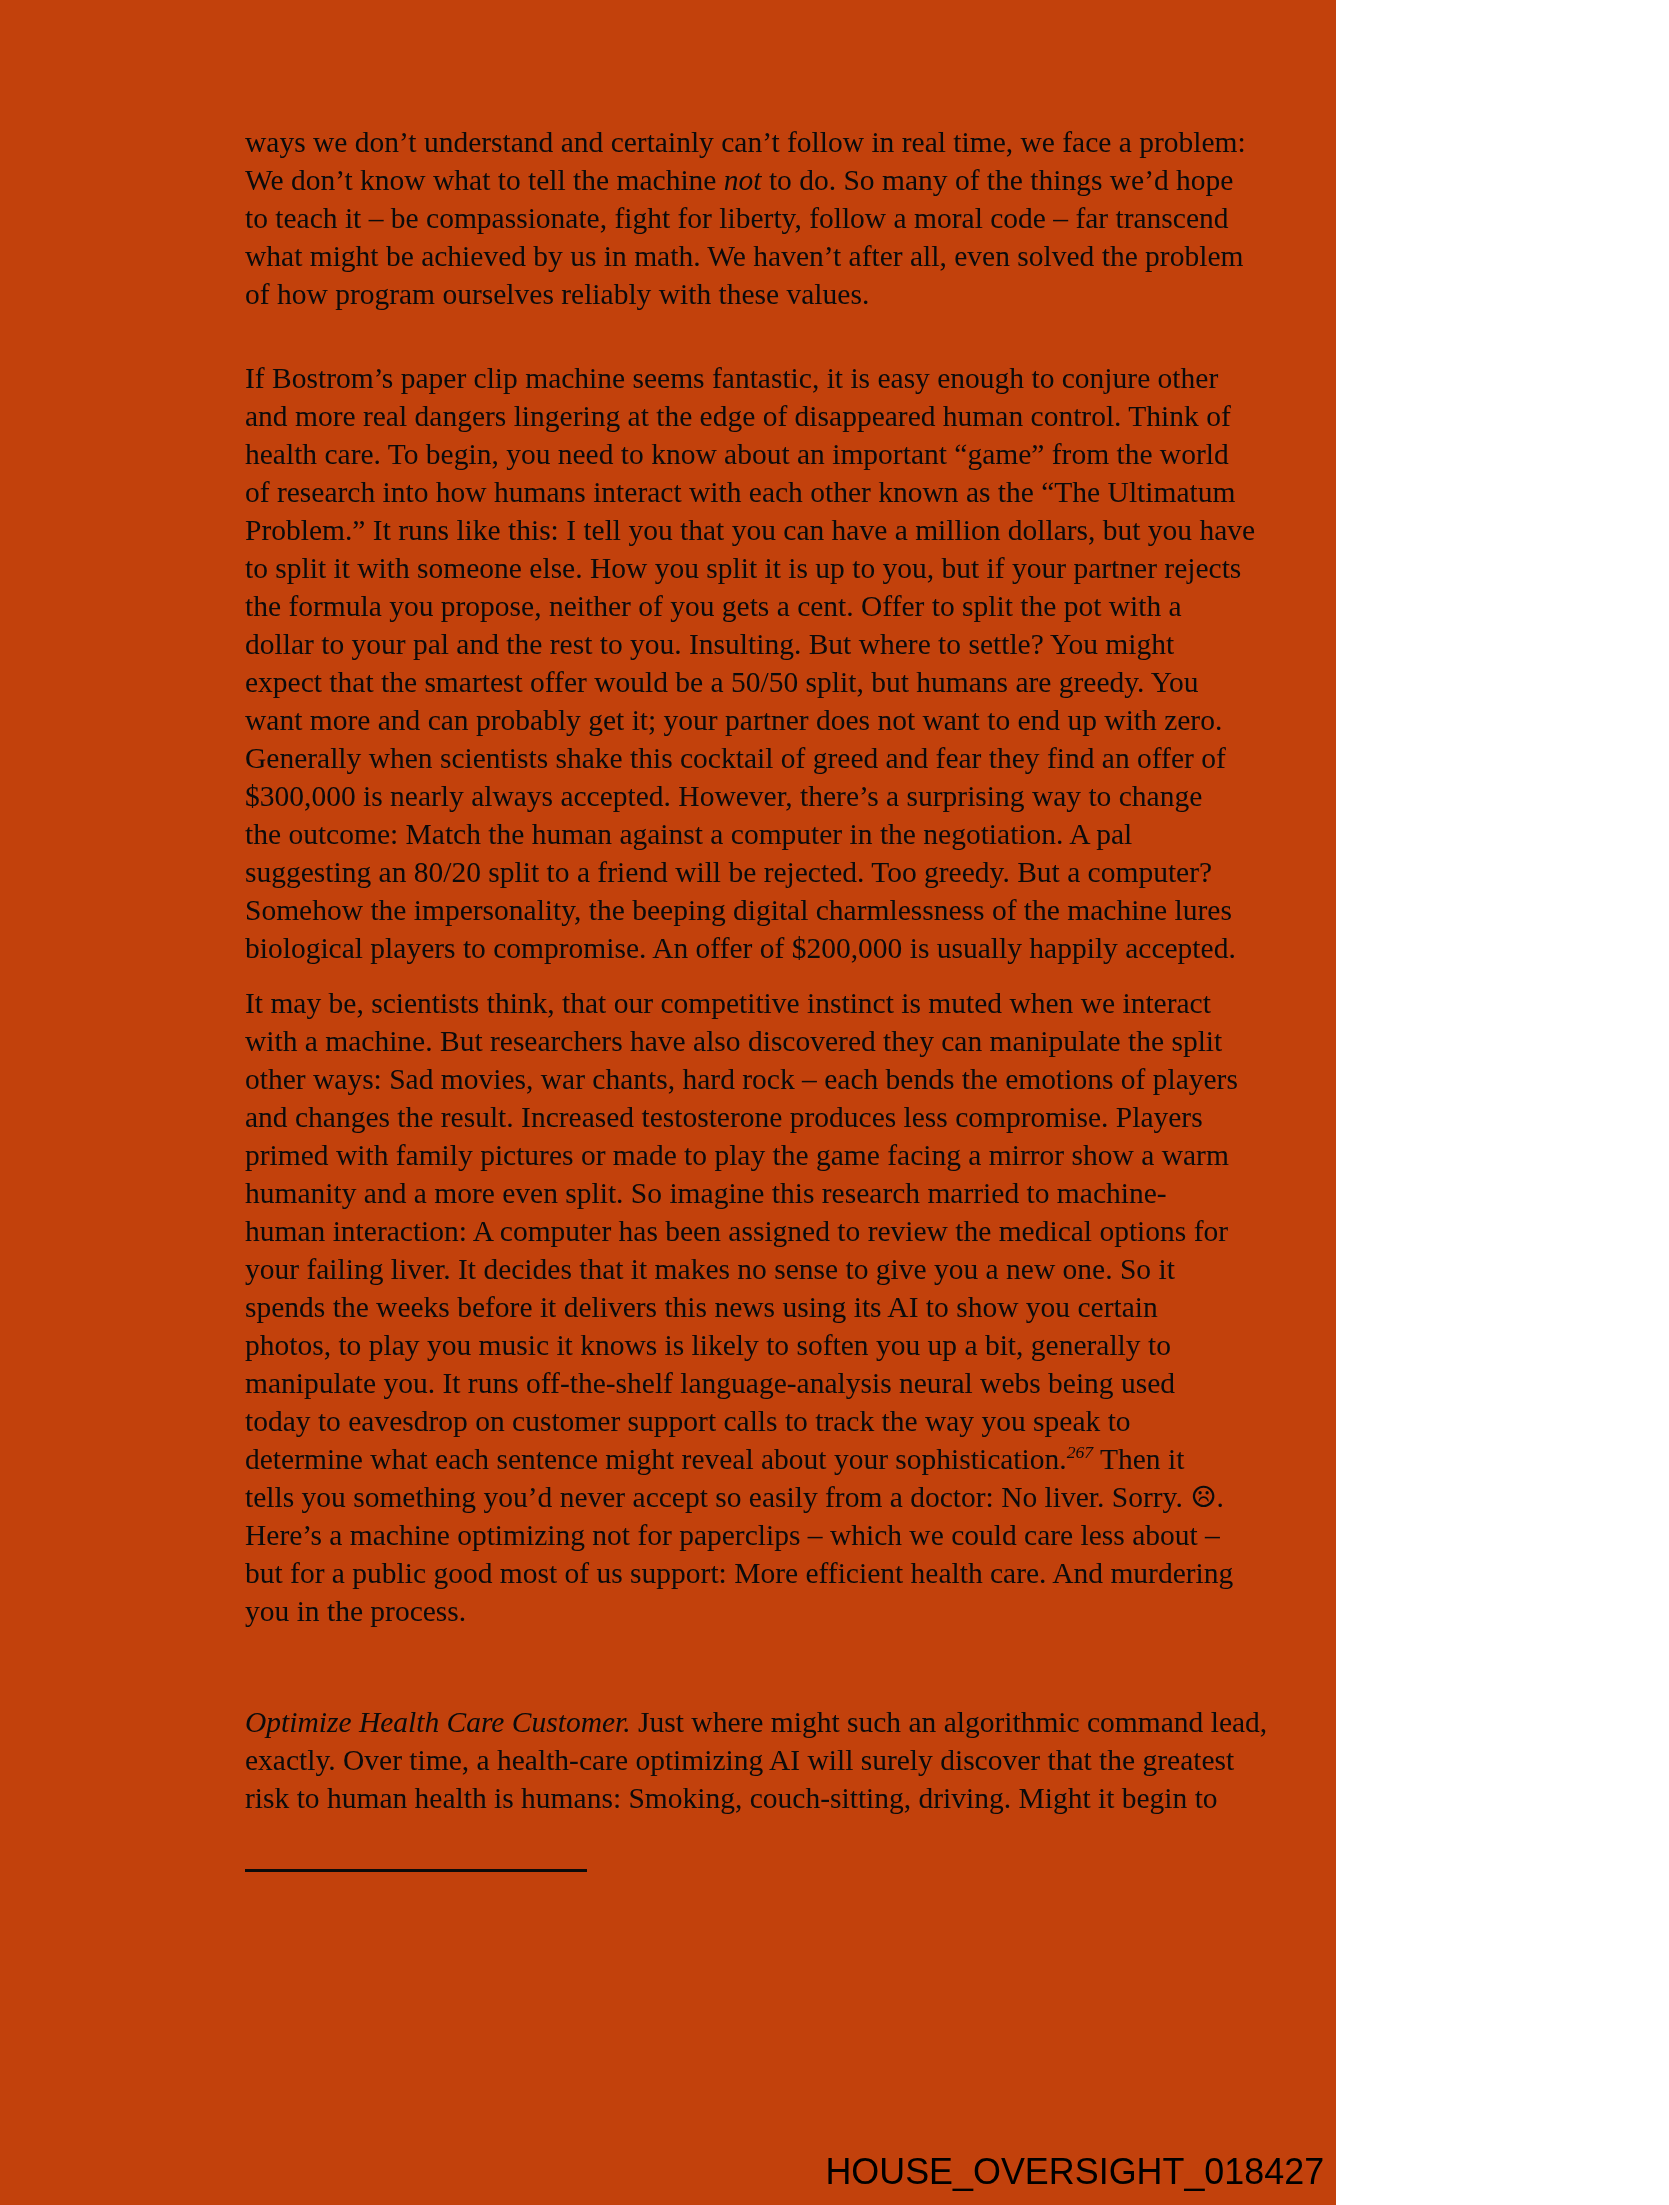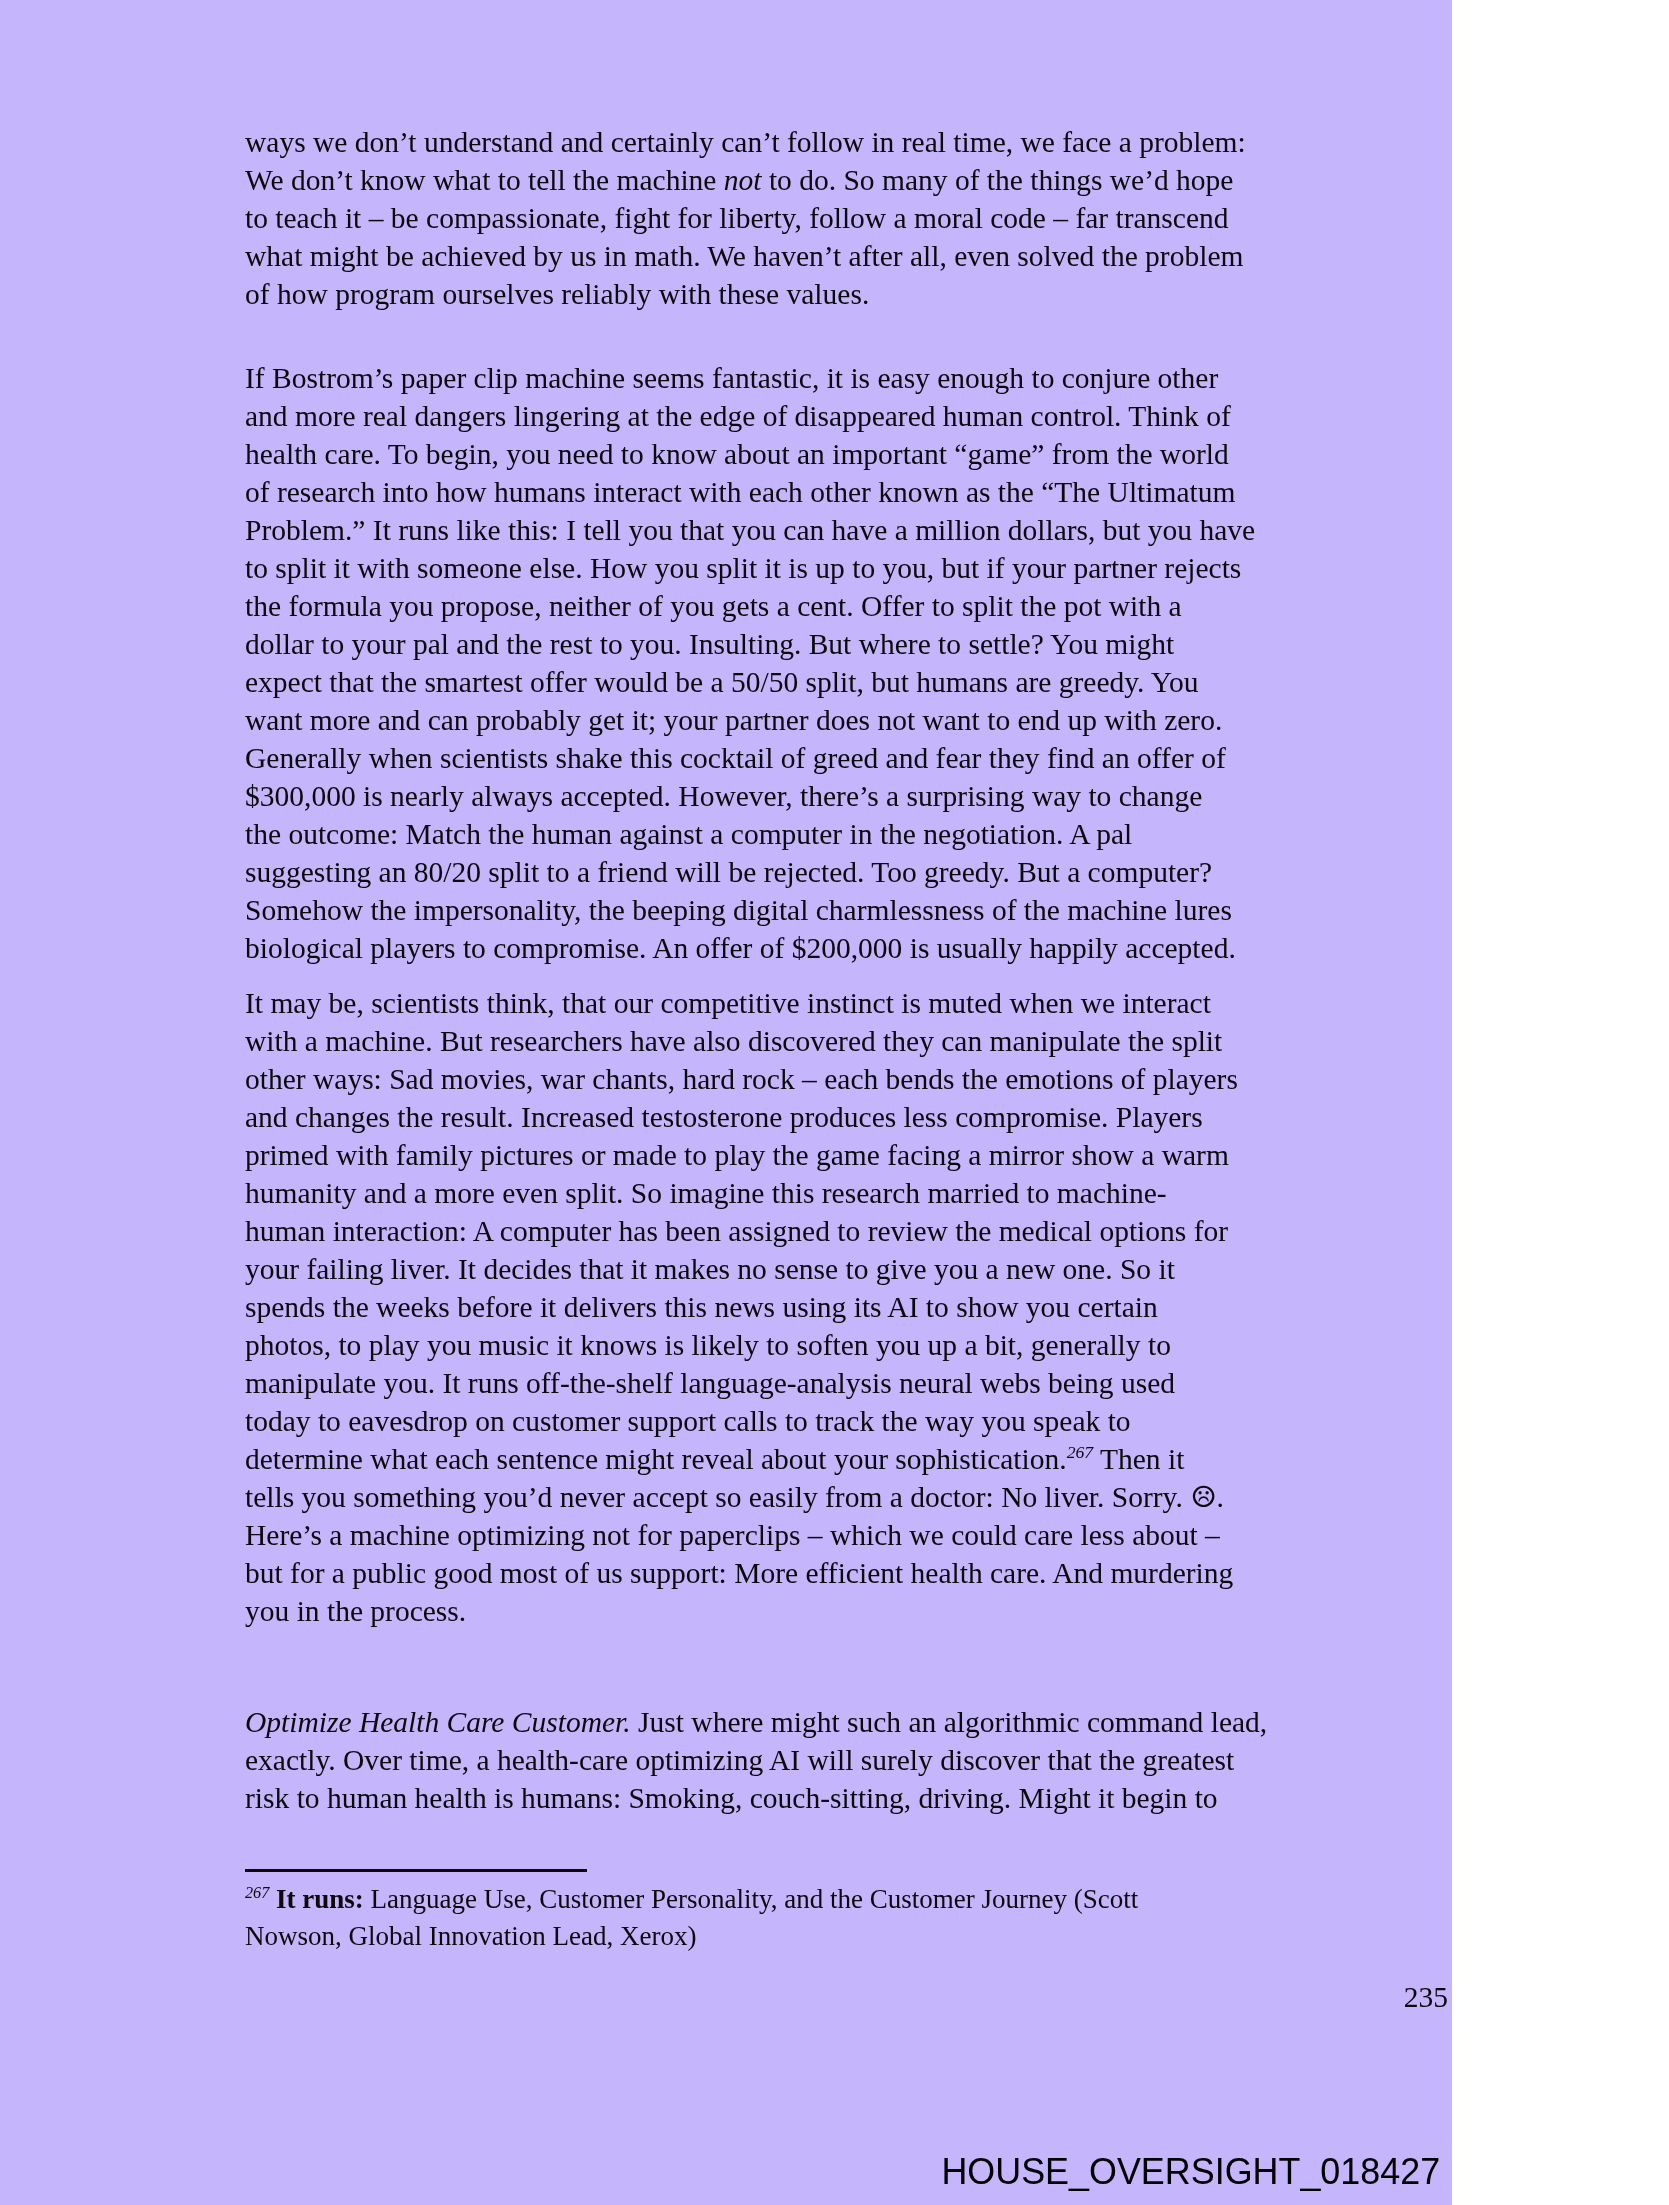--- a/index.html
+++ b/index.html
@@ -1,20 +1,20 @@
 <!DOCTYPE html>
 <html style="font-size:10.5px"><head>
 <meta charset="utf-8">
 <style>
   html, body { margin: 0; padding: 0; background: #ffffff; }
   .page {
     position: relative;
-    width: 1452px;
+    width: 1336px;
     height: 2205px;
-    background: #c4b5fd;
+    background: #c2410c;
     color: #0b0b0b;
     font-family: "Liberation Serif", "DejaVu Serif", serif;
     overflow: hidden;
   }
   .bodytext {
     position: absolute;
     left: 245px;
     width: 1375px;
     font-size: 29.5px;
     line-height: 38px;
@@ -113,21 +113,19 @@
 Here’s a machine optimizing not for paperclips – which we could care less about –
 but for a public good most of us support: More efficient health care. And murdering
 you in the process.</div>
 
   <div class="bodytext p4"><i>Optimize Health Care Customer.</i> Just where might such an algorithmic command lead,
 exactly. Over time, a health-care optimizing AI will surely discover that the greatest
 risk to human health is humans: Smoking, couch-sitting, driving. Might it begin to</div>
 
   <div class="footnote-rule"></div>
 
-  <div class="footnote"><sup>267</sup> <b>It runs:</b> Language Use, Customer Personality, and the Customer Journey (Scott
-Nowson, Global Innovation Lead, Xerox)</div>
 
   <div class="page-number">235</div>
 
   <div class="bates">HOUSE_OVERSIGHT_018427</div>
 
 </div>
 
 
 </body></html>

